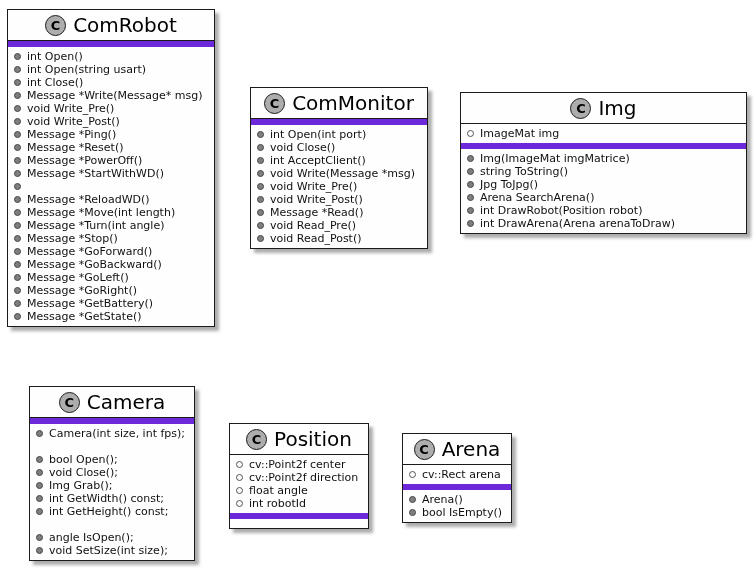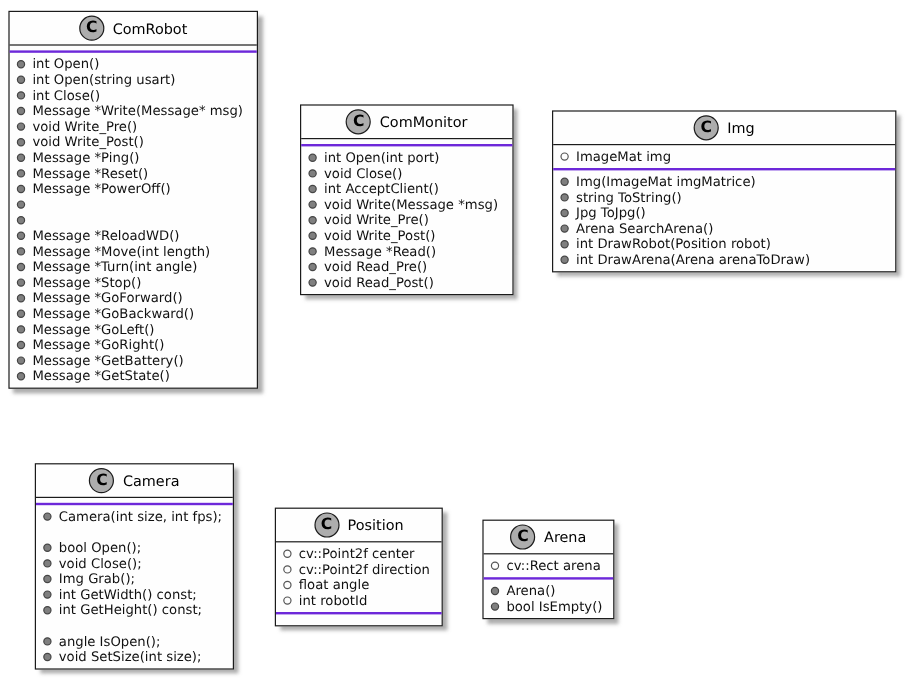--- a/index.html
+++ b/index.html
@@ -32,24 +32,24 @@
     width: 21px; height: 21px;
     flex: 0 0 21px;
     border-radius: 50%;
     background: #ADADAD;
     border: 1px solid #1B1B1B;
     display: flex; align-items: center; justify-content: center;
     font-weight: bold;
     font-size: 13px;
     color: #000;
   }
-  .class-name { font-size: 12px; color: #000; white-space: nowrap; text-align: center; }
+  .class-name { font-size: 20px; color: #000; white-space: nowrap; text-align: center; }
 
   .compartment { padding: 3px 0; }
-  .compartment.fields { border-bottom: 2px solid #6d28d9; }
+  .compartment.fields { border-bottom: 6px solid #6d28d9; }
   .compartment.fields.empty { height: 6px; padding: 0; }
   .compartment.methods.empty { height: 9px; padding: 0; }
 
   .member {
     display: flex;
     align-items: center;
     padding: 0 4px 0 6px;
     height: 13px;
     white-space: nowrap;
     font-size: 11px;
@@ -107,20 +107,21 @@
         <div class="member method">
           <span class="bullet"></span>
           <span class="txt">Message *Reset()</span>
         </div>
         <div class="member method">
           <span class="bullet"></span>
           <span class="txt">Message *PowerOff()</span>
         </div>
         <div class="member method">
           <span class="bullet"></span>
+          <span class="txt">Message *StartWithWD()</span>
         </div>
         <div class="member method">
           <span class="bullet"></span>
         </div>
         <div class="member method">
           <span class="bullet"></span>
           <span class="txt">Message *ReloadWD()</span>
         </div>
         <div class="member method">
           <span class="bullet"></span>

